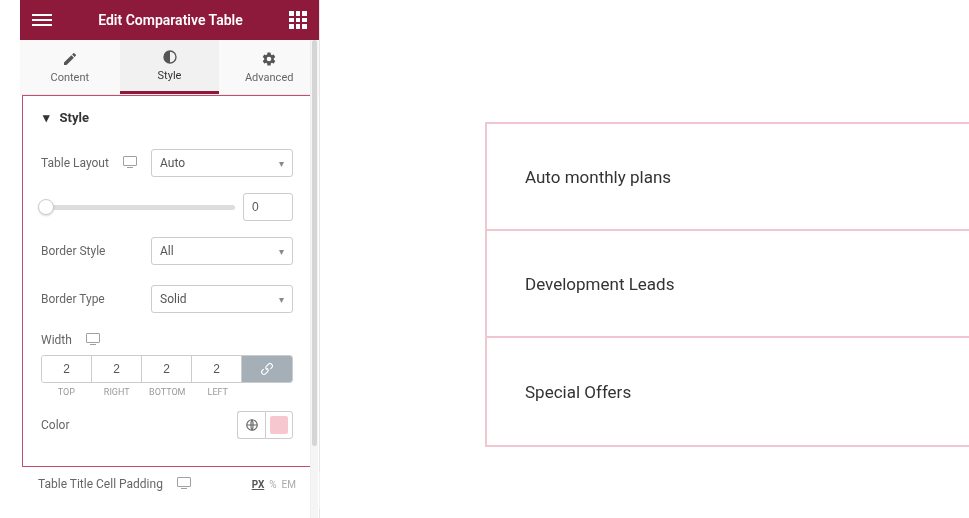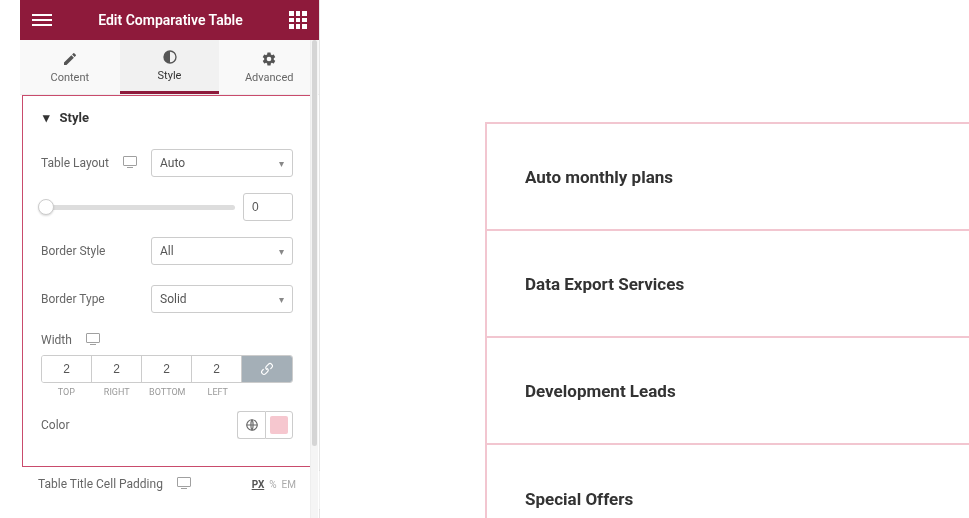--- a/index.html
+++ b/index.html
@@ -40,21 +40,21 @@
 .color-row .spacer { flex: 1; }
 .globe-box { width: 28px; height: 28px; border: 1px solid #ccc; border-right: none; border-radius: 3px 0 0 3px; display: flex; align-items: center; justify-content: center; cursor: pointer; color: #666; }
 .swatch { width: 28px; height: 28px; border: 1px solid #ccc; border-radius: 0 3px 3px 0; cursor: pointer; }
 .swatch-inner { margin: 4px; width: 18px; height: 18px; border-radius: 2px; }
 .units { display: flex; gap: 5px; font-size: 10px; color: #aaa; }
 .units span { cursor: pointer; }
 .units .active { text-decoration: underline; font-weight: 700; color: #555; padding-left: 28px; }
 .collapse-handle { position: absolute; right: -14px; top: 470px; width: 14px; height: 40px; background: #f1f1f1; border: 1px solid #ddd; border-left: none; border-radius: 0 4px 4px 0; display: flex; align-items: center; justify-content: center; color: #888; font-size: 10px; cursor: pointer; }
 .canvas { flex: 1; position: relative; background: #fff; }
 .table-preview { position: absolute; left: 165px; top: 122px; right: 0; border: 2px solid #f2c6d0; border-right: none; }
-.table-preview .trow { height: 107px; border-bottom: 2px solid #f2c6d0; display: flex; align-items: center; padding: 0 38px; font-size: 17px; color: #333; font-weight: 700; }
+.table-preview .trow { height: 107px; border-bottom: 2px solid #f2c6d0; display: flex; align-items: center; padding: 0 38px; font-size: 17px; color: #333; font-weight: 400; }
 .scrollbar-mock { position: absolute; left: 290px; top: 40px; width: 8px; bottom: 0; background: #f5f5f5; border-left: 1px solid #eee; }
 .scrollbar-mock .thumb { position: absolute; left: 1px; right: 1px; top: 0; height: 85%; background: #d5d5d5; border-radius: 3px; }
 </style>
 </head>
 <body>
 
 <div class="panel">
   <div class="header">
     <div class="hamburger">
         <span></span>
@@ -204,22 +204,19 @@
     <span>‹</span>
   </div>
 </div>
 
 <div class="canvas">
   <div class="table-preview">
     <div class="trow">
         <span>Auto monthly plans</span>
       </div>
     <div class="trow">
-        <span>Data Export Services</span>
-      </div>
-    <div class="trow">
         <span>Development Leads</span>
       </div>
     <div class="trow" style="border-bottom:none">
         <span>Special Offers</span>
       </div>
   </div>
 </div>
 
 </body></html>

